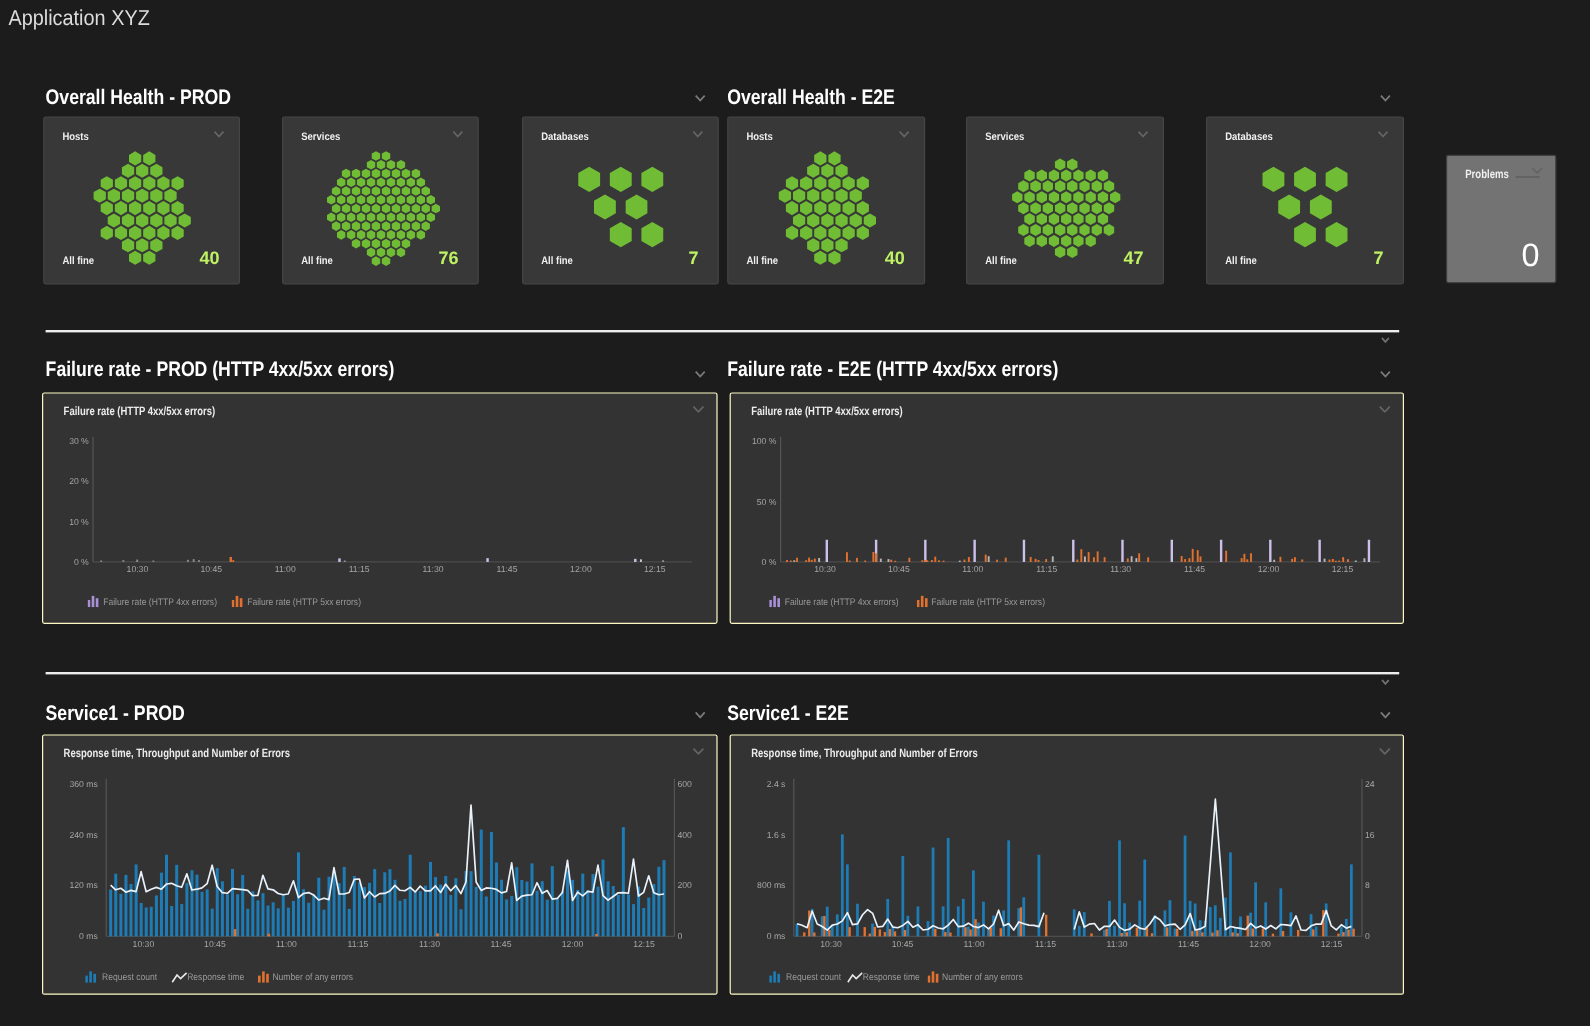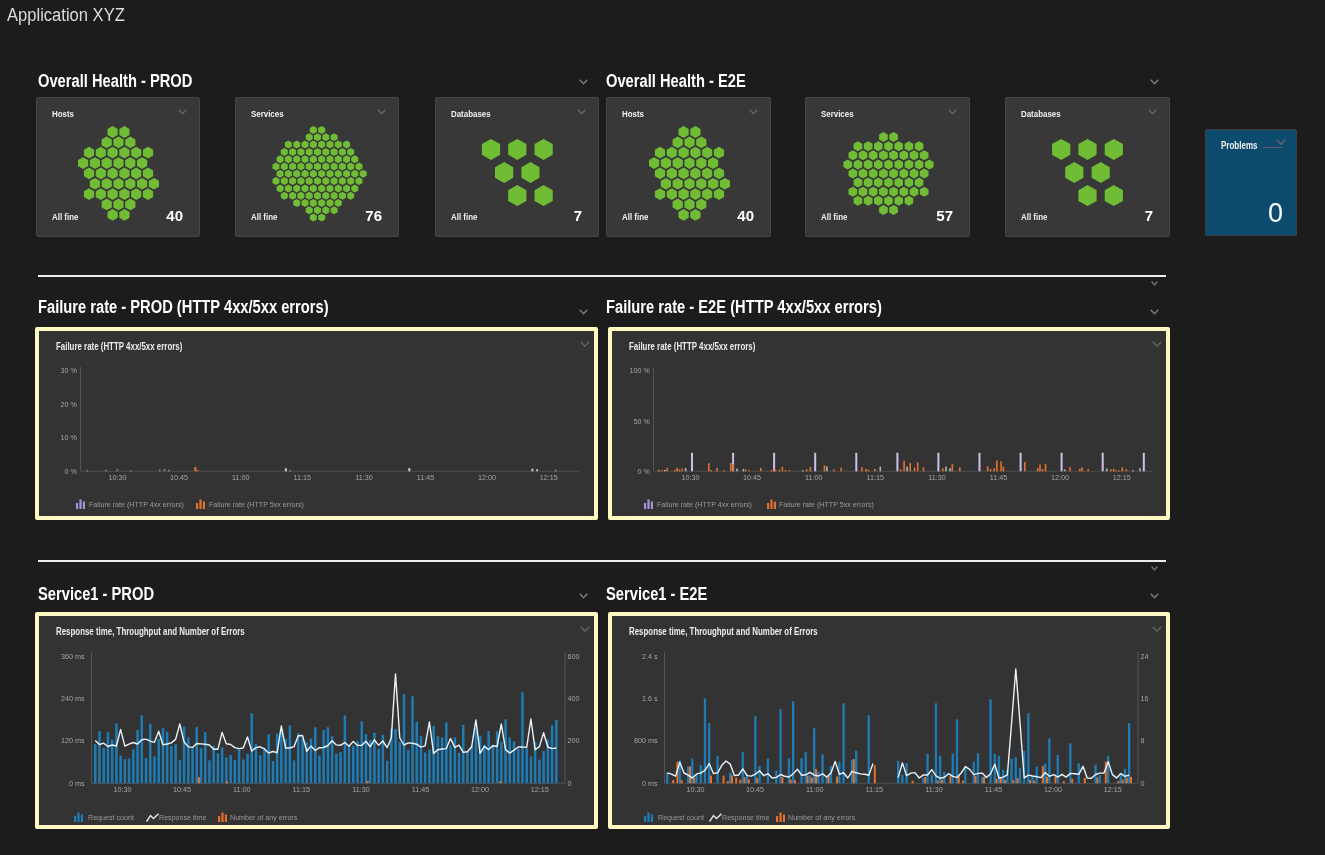--- a/index.html
+++ b/index.html
@@ -1,26 +1,26 @@
 <!DOCTYPE html>
 <html><head><meta charset="utf-8"><style>
 * {margin:0;padding:0;box-sizing:border-box}
 html {background:#1c1c1c}
 body {width:1325px;height:855px;background:#1c1c1c;font-family:"Liberation Sans",sans-serif;position:relative;overflow:hidden}
 .abs {position:absolute}
 .tile {position:absolute;border-radius:2px}
 .tlabel {position:absolute;left:15px;top:11px;font-size:9px;font-weight:bold;color:#f0f0f0;transform-origin:left top;transform:scaleX(0.88)}
 .allfine {position:absolute;left:15px;bottom:14px;font-size:9px;font-weight:bold;color:#f0f0f0;transform-origin:left bottom;transform:scaleX(0.88)}
-.count {position:absolute;right:16px;bottom:12px;font-size:15px;font-weight:bold;color:#ffffff}
+.count {position:absolute;right:16px;bottom:12px;font-size:15px;font-weight:bold;color:#bef264}
 .chev {position:absolute}
 .sechead {position:absolute;font-size:17.5px;font-weight:bold;color:#fff;white-space:nowrap;transform-origin:left top;transform:scaleX(0.84)}
 .ctitle {position:absolute;left:17px;top:10px;font-size:10px;font-weight:bold;color:#ececec;white-space:nowrap;transform-origin:left top;transform:scaleX(0.79)}
 .ax {font-size:7.2px;fill:#a6a6a6;font-family:"Liberation Sans",sans-serif}
 .leg {position:absolute;font-size:8px;color:#9a9a9a;white-space:nowrap;transform-origin:left top;transform:scaleX(0.89)}
-.ctile {position:absolute;border-radius:2px;background:#333333;border:4px solid #fef9c3}
+.ctile {position:absolute;border-radius:2px;background:#333333;border:1px solid #fef9c3}
 </style></head><body>
 
 <div class="abs" style="left:7px;top:5px;font-size:18px;color:#dcdcdc;white-space:nowrap;transform-origin:left top;transform:scaleX(0.92)">Application XYZ</div>
 
 <div class="sechead" style="left:38px;top:71px">Overall Health - PROD</div>
 <svg style="position:absolute;left:579px;top:79px" width="9" height="5.5" viewBox="0 0 12 7.5" preserveAspectRatio="none">
     <polyline points="1,1 6,6.5 11,1" fill="none" stroke="#7a7a7a" stroke-width="1.5" vector-effect="non-scaling-stroke"></polyline>
   </svg>
 <div class="sechead" style="left:606px;top:71px">Overall Health - E2E</div>
 <svg style="position:absolute;left:1150px;top:79px" width="9" height="5.5" viewBox="0 0 12 7.5" preserveAspectRatio="none">
@@ -323,21 +323,21 @@
         <path d="M62.1,97.8 66.5,100.3 66.5,105.3 62.1,107.8 57.8,105.3 57.8,100.3Z"></path>
         <path d="M72.3,97.8 76.6,100.3 76.6,105.3 72.3,107.8 68.0,105.3 68.0,100.3Z"></path>
         <path d="M82.5,97.8 86.8,100.3 86.8,105.3 82.5,107.8 78.2,105.3 78.2,100.3Z"></path>
         <path d="M92.7,97.8 97.0,100.3 97.0,105.3 92.7,107.8 88.4,105.3 88.4,100.3Z"></path>
         <path d="M102.9,97.8 107.2,100.3 107.2,105.3 102.9,107.8 98.6,105.3 98.6,100.3Z"></path>
         <path d="M77.4,106.9 81.8,109.4 81.8,114.4 77.4,116.9 73.1,114.4 73.1,109.4Z"></path>
         <path d="M87.6,106.9 91.9,109.4 91.9,114.4 87.6,116.9 83.2,114.4 83.2,109.4Z"></path>
       </g>
     </svg>
   <div class="allfine">All fine</div>
-  <div class="count">57</div>
+  <div class="count">47</div>
 </div>
 
 <div class="tile" style="left:1005px;top:97px;width:165px;height:140px;background:#383838;border:1px solid #454545">
   <div class="tlabel">Databases</div>
   <svg class="chev" style="right:12px;top:11px" width="9" height="5.5" viewBox="0 0 12 7.5" preserveAspectRatio="none">
       <polyline points="1,1 6,6.5 11,1" fill="none" stroke="#646464" stroke-width="1.5" vector-effect="non-scaling-stroke"></polyline>
     </svg>
   <svg style="position:absolute;left:0;top:0" width="165" height="140" viewBox="0 0 165 140">
       <g fill="#70bd35">
         <path d="M55.2,40.9 64.3,46.1 64.3,56.7 55.2,61.9 46.1,56.7 46.1,46.1Z"></path>
@@ -346,21 +346,21 @@
         <path d="M68.3,64.0 77.4,69.2 77.4,79.8 68.3,85.0 59.2,79.8 59.2,69.2Z"></path>
         <path d="M94.7,64.0 103.8,69.2 103.8,79.8 94.7,85.0 85.6,79.8 85.6,69.2Z"></path>
         <path d="M81.5,87.1 90.6,92.3 90.6,102.9 81.5,108.1 72.4,102.9 72.4,92.3Z"></path>
         <path d="M107.8,87.1 116.9,92.3 116.9,102.9 107.8,108.1 98.7,102.9 98.7,92.3Z"></path>
       </g>
     </svg>
   <div class="allfine">All fine</div>
   <div class="count">7</div>
 </div>
 
-<div class="tile" style="left:1205px;top:129px;width:92px;height:107px;background:#0c4a6e;border:1px solid #404040">
+<div class="tile" style="left:1205px;top:129px;width:92px;height:107px;background:#737373;border:1px solid #404040">
   <div style="position:absolute;left:15px;top:10px;font-size:10px;font-weight:bold;color:#f0f0f0;transform-origin:left top;transform:scaleX(0.8)">Problems</div>
   <div style="position:absolute;left:57px;top:17px;width:20px;height:1px;background:#5a5a5a"></div>
   <svg style="position:absolute;right:10px;top:9px" width="10" height="6" viewBox="0 0 12 7.5" preserveAspectRatio="none">
       <polyline points="1,1 6,6.5 11,1" fill="none" stroke="#646464" stroke-width="1.5" vector-effect="non-scaling-stroke"></polyline>
     </svg>
   <div style="position:absolute;right:13px;bottom:6px;font-size:27px;font-weight:300;color:#fff">0</div>
 </div>
 
 <div class="abs" style="left:38px;top:275px;width:1128px;height:2px;background:#ededed"></div>
 <svg style="position:absolute;left:1151px;top:281px" width="7" height="4.5" viewBox="0 0 12 7.5" preserveAspectRatio="none">

